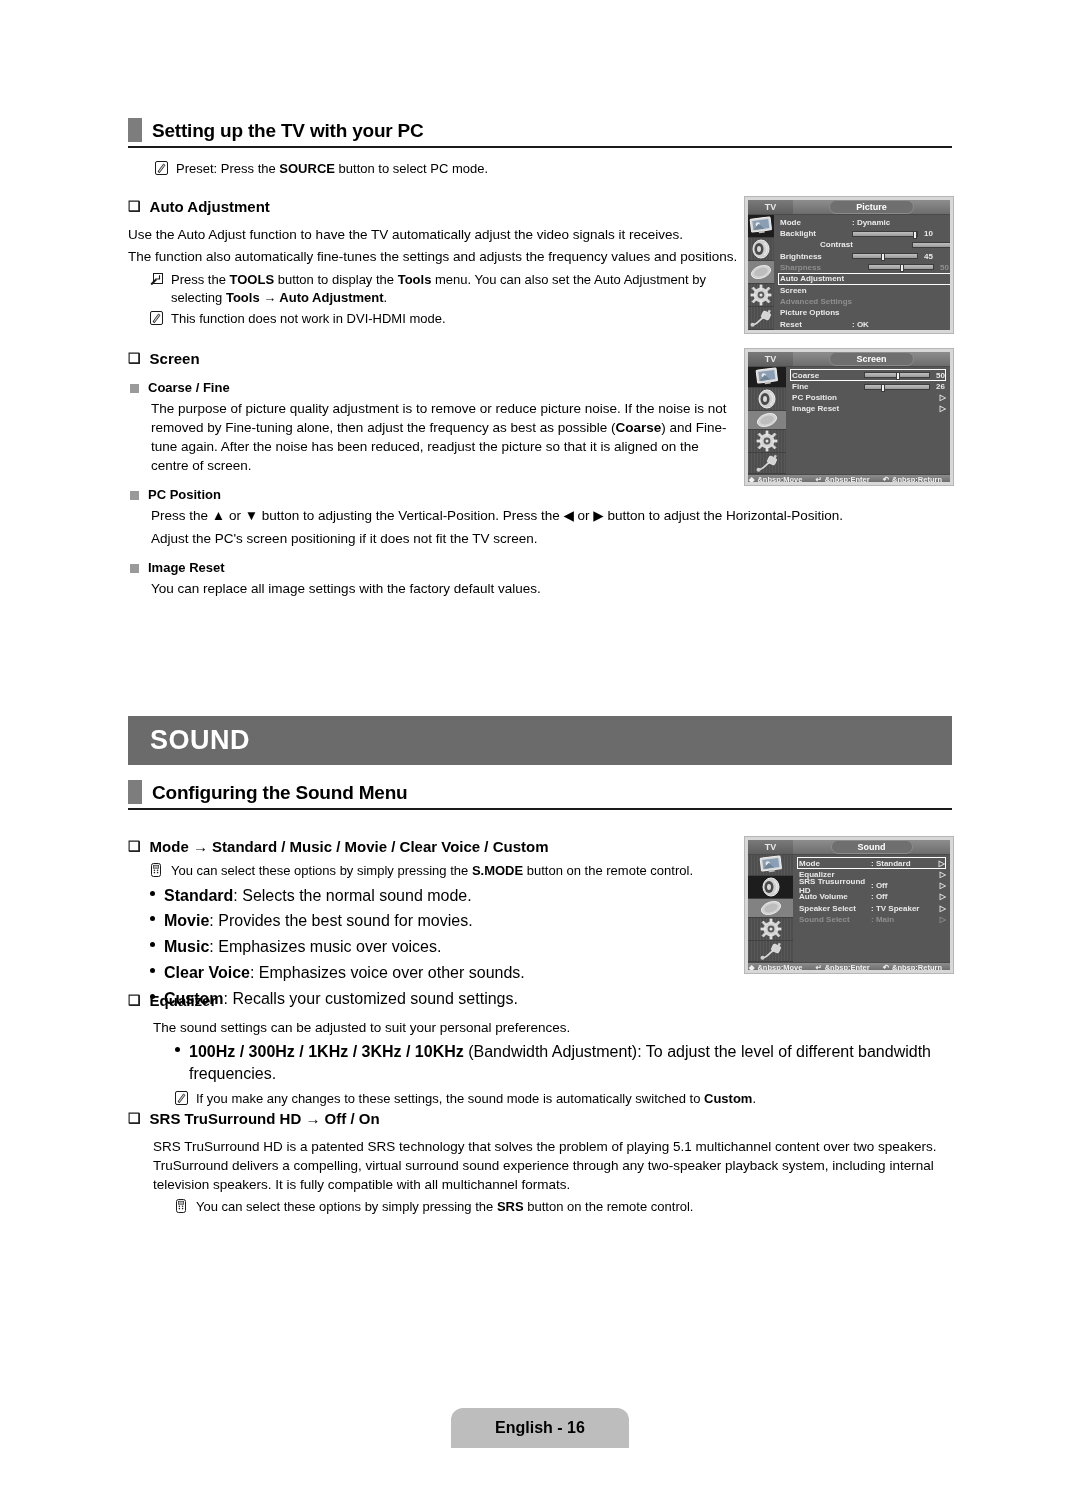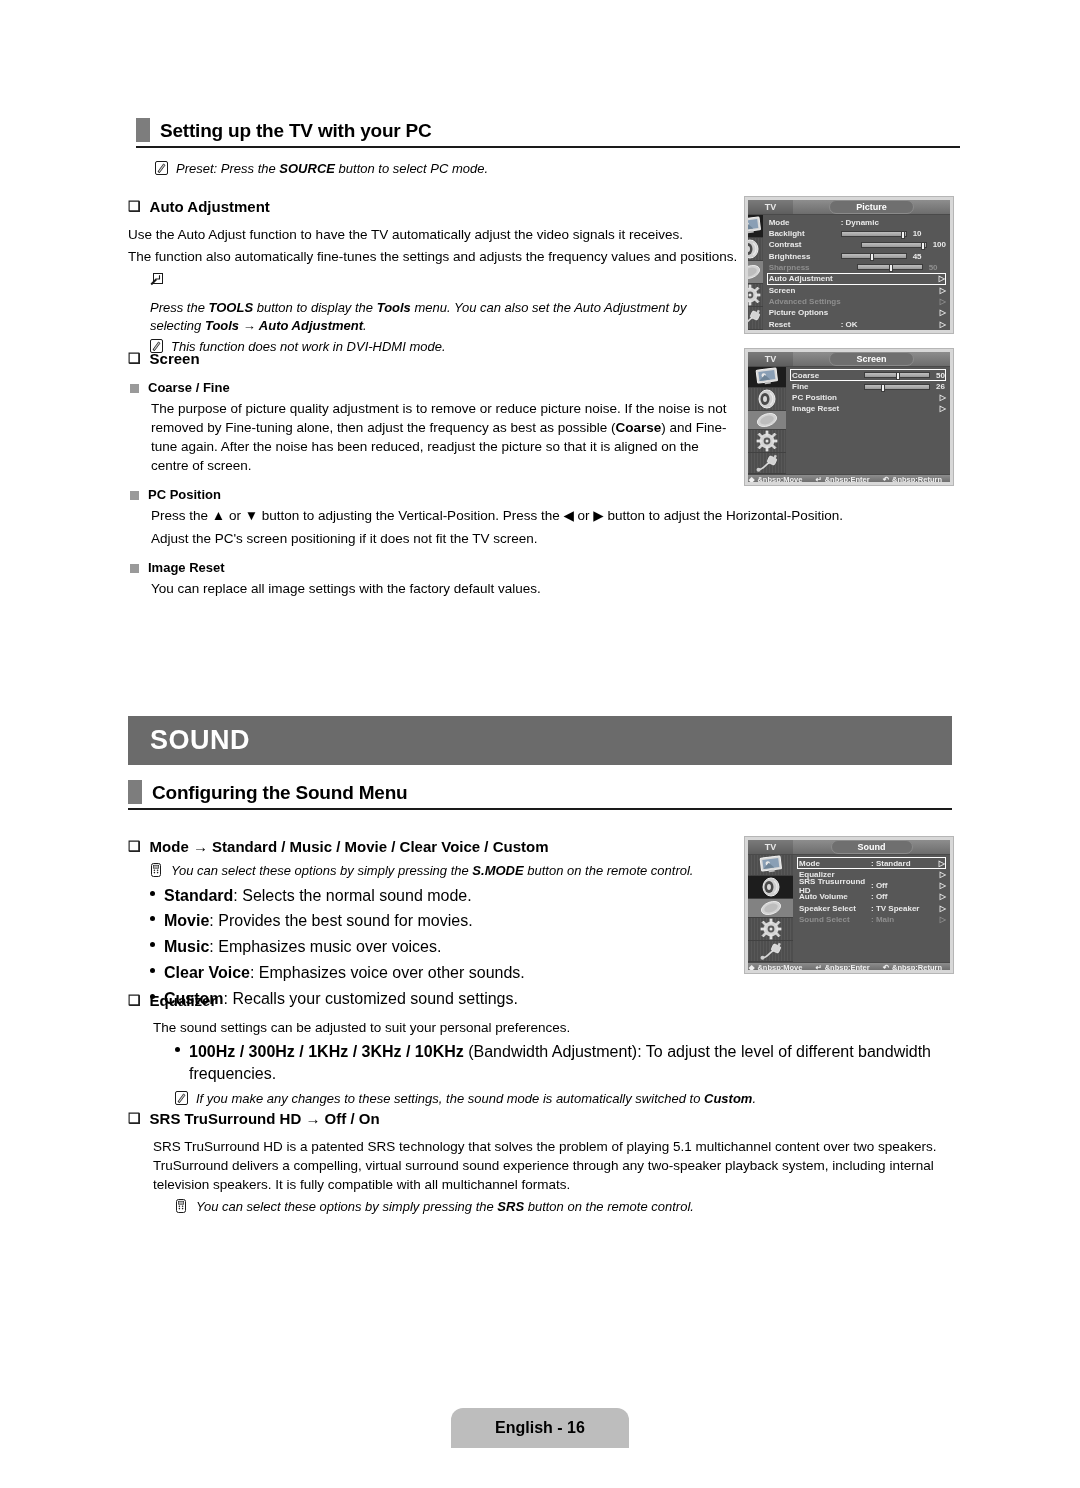--- a/index.html
+++ b/index.html
@@ -49,21 +49,21 @@
   }
   .sq-h .sq {
     width:9px; height:9px; background:#9a9a9a; margin-top:4px; flex:0 0 auto;
   }
 
   p.para { font-size:13.5px; line-height:1.42; margin:0; }
   p.para b { font-weight:bold; }
 
   .note {
     display:flex; align-items:flex-start; gap:8px;
-    font-size:13px; line-height:1.4; margin:0;font-style:italic;
+    font-size:13px; line-height:1.4; margin:0;
   }
   .note .ic { flex:0 0 auto; margin-top:1px; }
   .dot-li {
     display:flex; align-items:flex-start; gap:9px;
     font-size:16px; line-height:1.42;
   }
   .dot-li .dt {
     width:5px; height:5px; border-radius:50%; background:#000;
     margin-top:6px; margin-left:7px; flex:0 0 auto;
   }
@@ -97,21 +97,21 @@
     flex:1; display:flex; align-items:center; justify-content:center;
     position:relative;
   }
   .osd-top .ttlpill {
     background:#6f6f6f;
     border-radius:9px;
     color:#ffffff; font-size:9px; font-weight:bold;
     padding:0px 26px; line-height:12px;
     border:1px solid #8b8b8b;
   }
-  .osd-mid { flex:1; display:flex;justify-content:flex-end; }
+  .osd-mid { flex:1; display:flex; }
   .osd-rail {
     width:45px; background:#4d4d4d;
     display:flex; flex-direction:column;
   }
   .rail-cell {
     flex:1; display:flex; align-items:center; justify-content:center;
     background:repeating-linear-gradient(90deg,#585858 0 1px,#4e4e4e 1px 3px);
     border-bottom:1px solid #414141;
   }
   .rail-cell.sel {
@@ -162,21 +162,21 @@
     font-size:16px; font-weight:bold;
     padding:11px 44px;
     border-radius:12px 12px 0 0;
   }
 </style>
 </head>
 <body>
 
 <div class="page">
 
-  <div style="position:absolute; left:136px; top:118px; width:824px;">
+  <div style="position:absolute; left:128px; top:118px; width:824px;">
     <div class="sec-head">
       <div class="bar"></div>
       <div class="txt">Setting up the TV with your PC</div>
     </div>
   </div>
 
   <div style="position:absolute; left:155px; top:160px; width:620px;" class="note">
     <span class="ic">
       <svg width="13" height="14" viewBox="0 0 13 14">
           <rect x="0.5" y="0.5" width="12" height="13" rx="1.5" fill="#fff" stroke="#1a1a1a" stroke-width="1"></rect>
@@ -190,21 +190,21 @@
   </div>
 
   <div style="position:absolute; left:128px; top:198px; width:612px;">
     <div class="bullet-h">
       <span class="gl">❑</span>
       <span>Auto Adjustment</span>
     </div>
     <p class="para" style="margin-top:9px;">Use the Auto Adjust function to have the TV automatically adjust the video signals it receives.</p>
     <p class="para" style="margin-top:3px;">The function also automatically fine-tunes the settings and adjusts the frequency values and positions.</p>
 
-    <div class="note" style="margin-top:5px; padding-left:22px;flex-direction:column;">
+    <div class="note" style="margin-top:5px; padding-left:22px;">
       <span class="ic">
         <svg width="13" height="14" viewBox="0 0 13 14">
             <rect x="3.5" y="1.5" width="9" height="10" fill="#fff" stroke="#1a1a1a" stroke-width="1"></rect>
             <path d="M9.5 3.2 L9.5 7.0 L5.8 7.0" stroke="#1a1a1a" stroke-width="1.1" fill="none"></path>
             <path d="M0.5 11.8 L5.6 6.6 L7.0 8.0 L1.9 13.2 Z" fill="#1a1a1a"></path>
           </svg>
       </span>
       <span>
         <span>Press the </span><b>TOOLS</b><span> button to display the </span><b>Tools</b><span> menu. You can also set the Auto Adjustment by selecting </span><b>Tools → Auto Adjustment</b><span>.</span>
       </span>
@@ -418,21 +418,21 @@
               <span class="val">: Dynamic</span>
             </div>
             <div class="row">
               <span class="lbl" style="width: 72px;">Backlight</span>
               <div class="sl">
                 <div class="kn" style="left: 59.52px;"></div>
               </div>
               <span style="margin-left: 6px;">10</span>
             </div>
             <div class="row">
-              <span class="lbl" style="width: 92px;">Contrast</span>
+              <span class="lbl" style="width: 92px; margin-left: 40px;">Contrast</span>
               <div class="sl">
                 <div class="kn" style="left: 59.52px;"></div>
               </div>
               <span style="margin-left: 6px;">100</span>
             </div>
             <div class="row">
               <span class="lbl" style="width: 72px;">Brightness</span>
               <div class="sl">
                 <div class="kn" style="left: 27.9px;"></div>
               </div>

